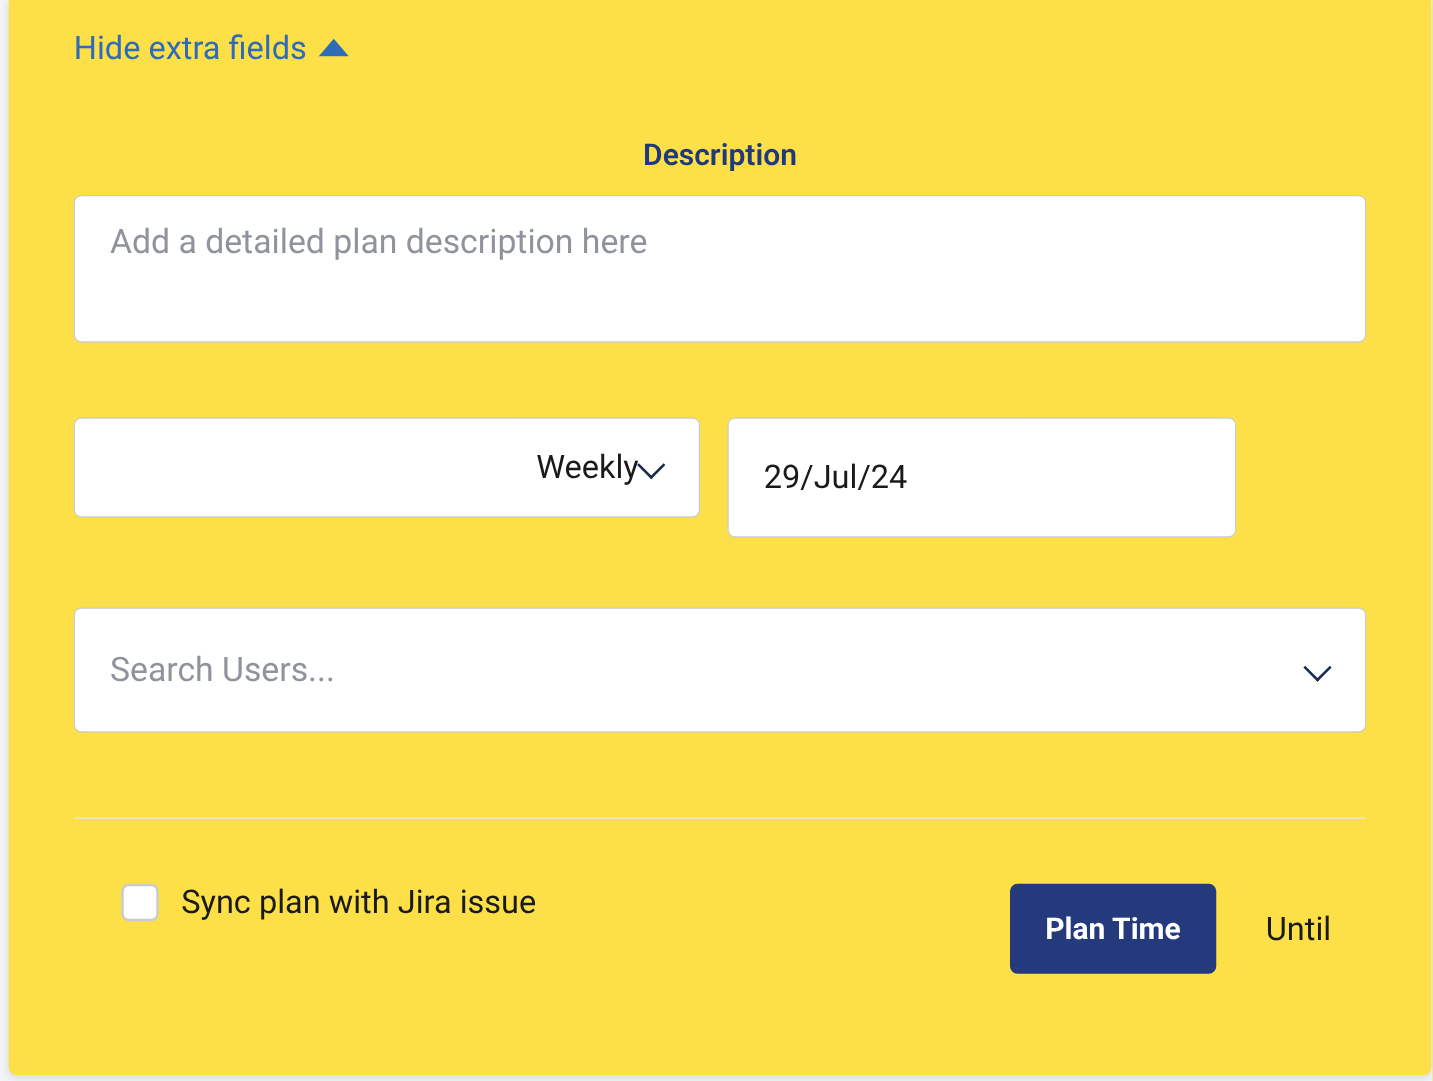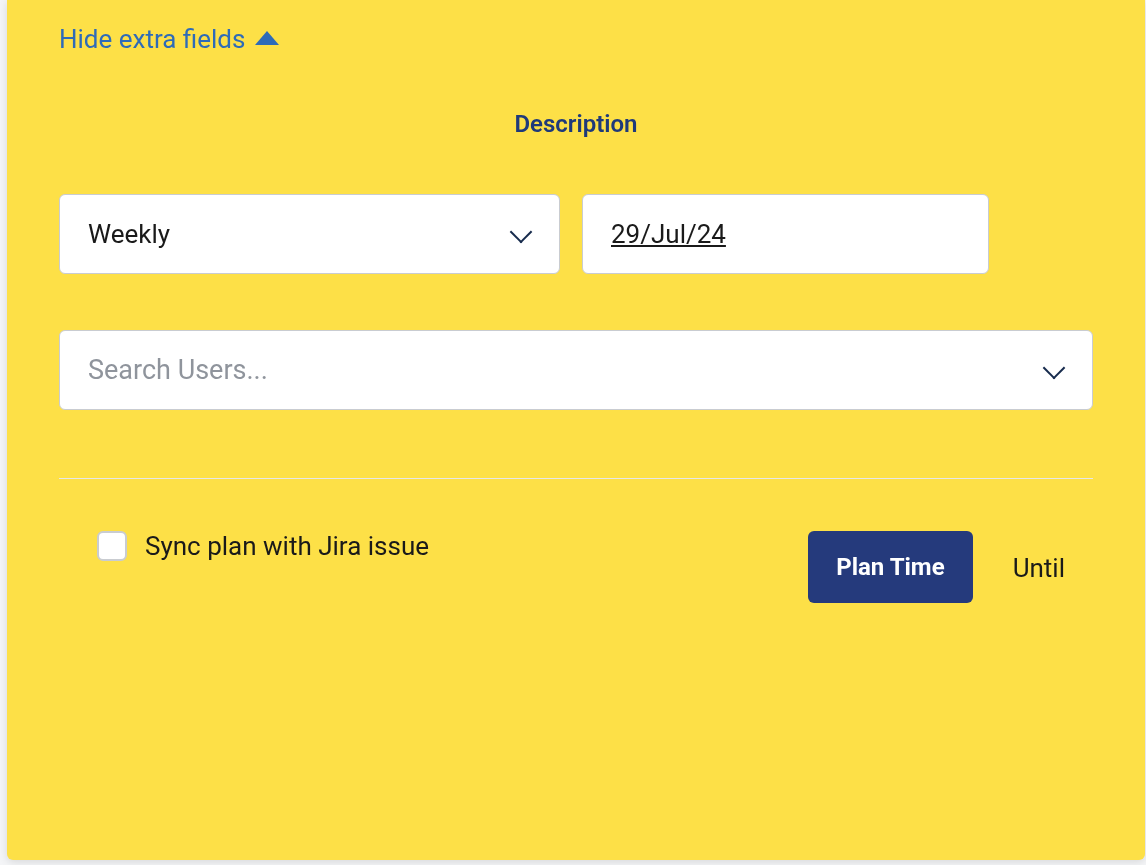--- a/index.html
+++ b/index.html
@@ -99,20 +99,21 @@
       align-items: center;
       padding: 0 28px;
       cursor: pointer;
       background: #fff;
     }
     
     .select-value {
       font-size: 26px;
       color: #1a1a1a;
       flex: 1;
+      text-align: right;
     }
     
     .chevron {
       width: 20px;
       height: 12px;
       position: relative;
     }
     
     .chevron::before {
       content: "";
@@ -121,38 +122,37 @@
       height: 14px;
       border-right: 2.5px solid #172b4d;
       border-bottom: 2.5px solid #172b4d;
       transform: rotate(45deg);
       top: -4px;
       left: 2px;
     }
     
     .date-input {
       width: 100%;
-      height: 80px;
+      height: 96px;
       border: 1px solid #c9ccd1;
       border-radius: 6px;
       padding: 0 28px;
       font-size: 26px;
       font-family: inherit;
       color: #1a1a1a;
       outline: none;
-      text-decoration: underline;
     }
     
     .reviewer-section {
       margin-top: 56px;
     }
     
     .reviewer-box {
       width: 100%;
-      height: 80px;
+      height: 100px;
       border: 1px solid #c9ccd1;
       border-radius: 6px;
       display: flex;
       align-items: center;
       padding: 0 28px;
       cursor: pointer;
       background: #fff;
     }
     
     .reviewer-placeholder {
@@ -223,20 +223,21 @@
 <body>
 
 <div class="panel">
 
   <div class="toggle-link">
     <span>Hide extra fields</span>
     <span class="tri-up"></span>
   </div>
 
   <label class="field-label">Description</label>
+  <textarea class="textarea" placeholder="Add a detailed plan description here" style=""></textarea>
 
   <div class="row">
     <div class="col-repeat">
       <div class="select-box">
         <span class="select-value">Weekly</span>
         <span class="chevron"></span>
       </div>
     </div>
     <div class="col-until">
       <input type="text" class="date-input" value="29/Jul/24" style="">

